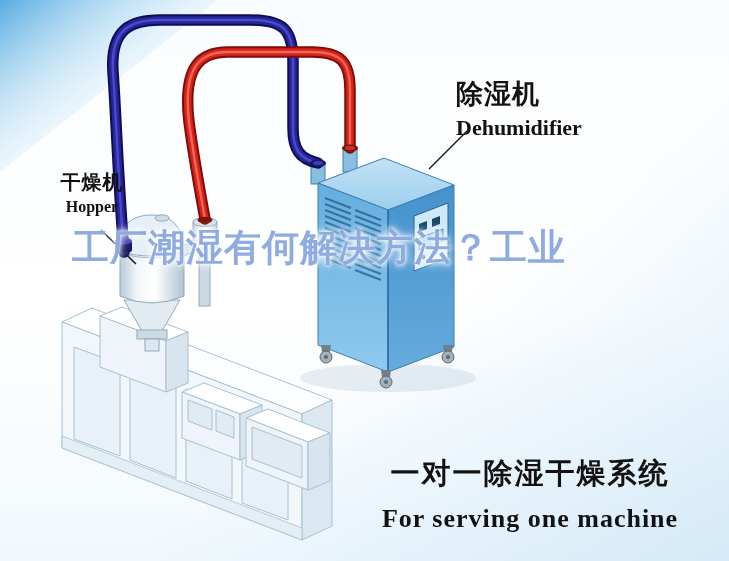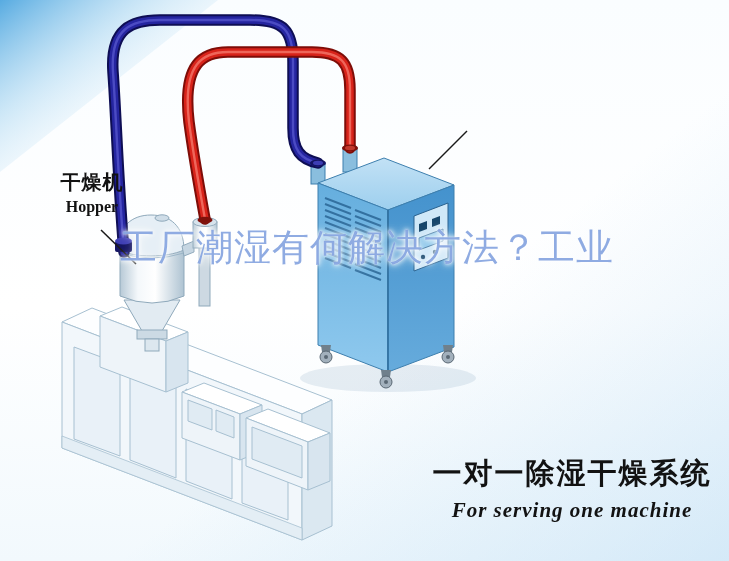--- a/index.html
+++ b/index.html
@@ -15,27 +15,27 @@
   .scene svg{position:absolute;left:0;top:0;z-index:1;}
   .label-block{position:absolute;z-index:3;color:#121212;}
   .zh{font-family:"Liberation Sans",sans-serif;font-weight:bold;letter-spacing:1px;}
   .en{font-family:"Liberation Serif",serif;font-weight:bold;}
   .dehum-label{left:456px;top:76px;text-align:left;}
   .dehum-label .zh{font-size:27px;}
   .dehum-label .en{font-size:22px;margin-top:3px;}
   .hopper-label{left:48px;top:169px;width:88px;text-align:center;}
   .hopper-label .zh{font-size:20px;}
   .hopper-label .en{font-size:16px;margin-top:2px;}
-  .caption{left:420px;top:454px;width:304px;text-align:center;}
+  .caption{left:378px;top:454px;width:304px;text-align:center;}
   .caption .zh{font-size:29px;letter-spacing:2px;}
-  .caption .en{font-size:21px;margin-top:4px;letter-spacing:1px;font-style:italic;}
+  .caption .en{font-size:26px;margin-top:10px;letter-spacing:1px;}
   .watermark{
-    position:absolute;left:0;top:224px;width:614px;
-    text-align:right;z-index:5;pointer-events:none;
-    font-weight:normal;font-size:37px;line-height:1.32;letter-spacing:1px;
+    position:absolute;left:12px;top:224px;width:614px;
+    text-align:center;z-index:5;pointer-events:none;
+    font-weight:bold;font-size:37px;line-height:1.32;letter-spacing:1px;
     color:rgba(62,110,205,0.58);
     text-shadow:0 0 1px rgba(255,255,255,0.95),0 0 4px rgba(255,255,255,0.95),
                 0 0 7px rgba(255,255,255,0.85),0 0 12px rgba(255,255,255,0.7);
   }
 </style>
 </head>
 <body>
 
 <div class="scene">
 
@@ -183,20 +183,24 @@
       <ellipse cx="318" cy="163" rx="8" ry="3.6" fill="#141462"></ellipse>
       <ellipse cx="318" cy="163" rx="5" ry="2.2" fill="#3d3db4"></ellipse>
       <ellipse cx="350" cy="148" rx="8" ry="3.6" fill="#7e100a"></ellipse>
       <ellipse cx="350" cy="148" rx="5" ry="2.2" fill="#c2372c"></ellipse>
     </g>
 
     <line x1="467" y1="131" x2="429" y2="169" stroke="#1a1a1a" stroke-width="1.5"></line>
     <line x1="101" y1="230" x2="136" y2="264" stroke="#1a1a1a" stroke-width="1.5"></line>
   </svg>
 
+  <div class="label-block dehum-label">
+    <div class="zh">除湿机</div>
+    <div class="en">Dehumidifier</div>
+  </div>
 
   <div class="label-block hopper-label">
     <div class="zh">干燥机</div>
     <div class="en">Hopper</div>
   </div>
 
   <div class="watermark">
     <div>工厂潮湿有何解决方法？工业</div>
   </div>
 

